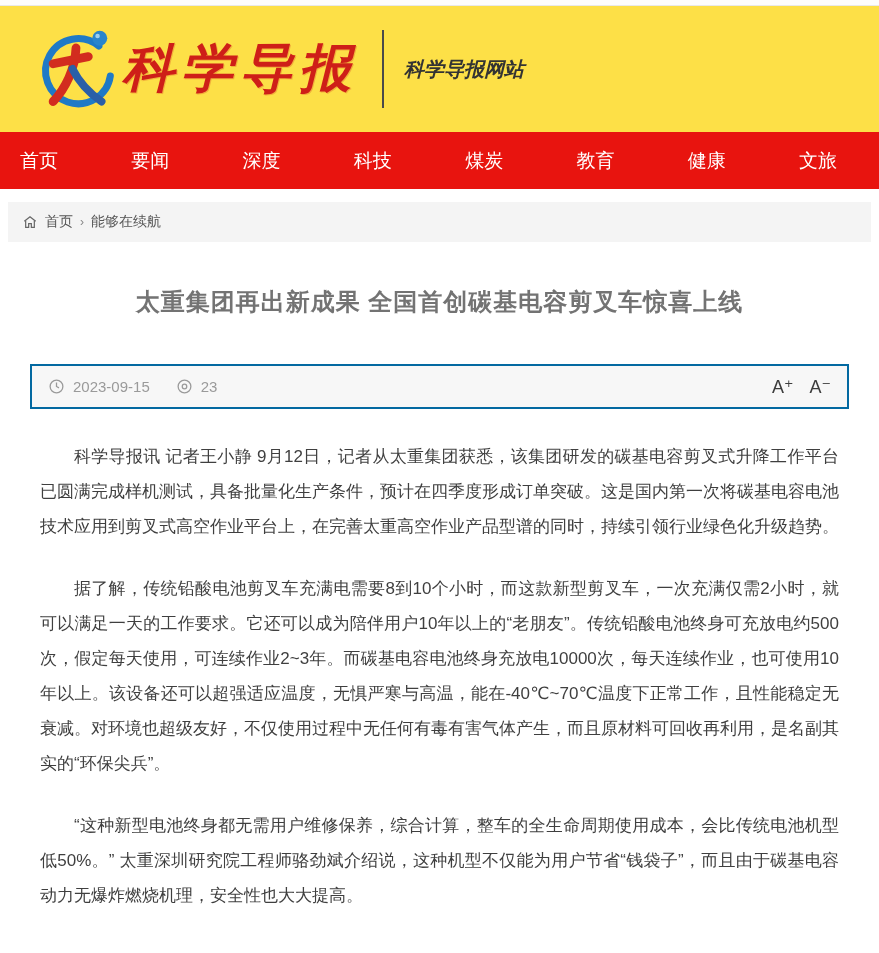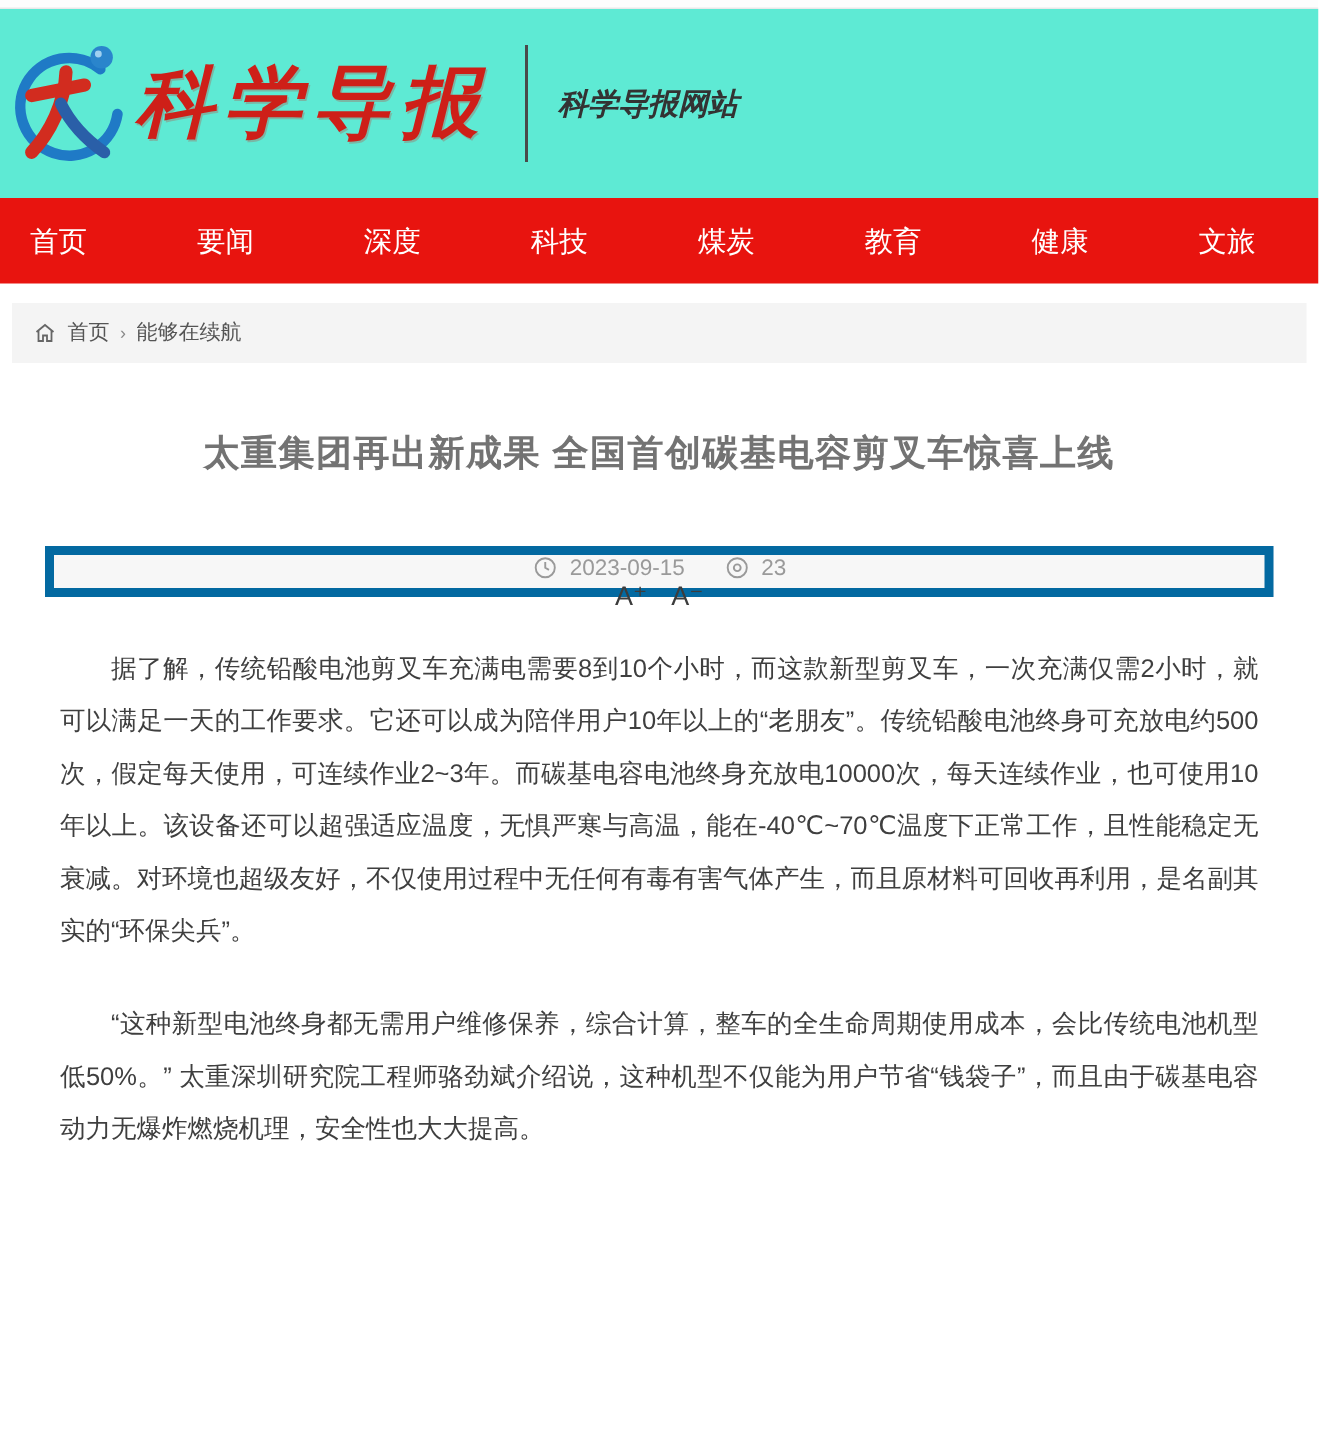--- a/index.html
+++ b/index.html
@@ -5,21 +5,21 @@
   * { margin:0; padding:0; box-sizing:border-box; }
   html,body { background:#fff; }
   body {
     width:879px; min-height:953px; margin:0 auto;
     font-family:"Liberation Sans","DejaVu Sans",sans-serif;
     overflow-x:hidden;
   }
   .topline { height:6px; border-bottom:1px solid #e9e9e9; background:#fdfdfd; }
 
   
-  .site-header { display:flex; align-items:center; height:126px; padding-left:0; background:#5eead4; }
+  .site-header { display:flex; align-items:center; height:126px; padding-left:32px; background:#fde047; }
   .logo { display:flex; align-items:center; cursor:pointer; }
   .emblem { width:88px; height:88px; flex:0 0 auto; }
   .logo-text {
     font-family:"Liberation Serif","DejaVu Serif",serif;
     font-weight:bold; font-style:italic;
     font-size:52px; color:#ce1f18; letter-spacing:7px; margin-left:2px;
     text-shadow:1px 1px 0 rgba(206,31,24,.25);
     white-space:nowrap;
   }
   .header-divider { width:2px; height:78px; background:#4a4a4a; margin:0 20px 0 24px; }
@@ -43,22 +43,22 @@
   .breadcrumb a { color:#555; text-decoration:none; cursor:pointer; }
   .breadcrumb .sep { color:#888; font-size:12px; }
   .home-icon { width:16px; height:16px; }
 
   
   .article-title {
     text-align:center; font-size:24px; font-weight:bold; color:#737373;
     margin:44px 60px 46px; letter-spacing:1px;
   }
   .meta-bar {
-    margin:0 30px; height:34px; background:#f7f7f7; border:6px solid #0369a1;
-    display:flex; align-items:center; justify-content:space-between; padding:0 16px;flex-direction:column;
+    margin:0 30px; height:45px; background:#f7f7f7; border:2px solid #0369a1;
+    display:flex; align-items:center; justify-content:space-between; padding:0 16px;
   }
   .meta-left { display:flex; align-items:center; gap:8px; color:#9a9a9a; font-size:15px; }
   .meta-left .gap { width:10px; }
   .meta-icon { width:17px; height:17px; }
   .meta-right { display:flex; align-items:center; gap:16px; }
   .font-btn { font-size:18px; color:#3c3c3c; cursor:pointer; user-select:none; }
 
   .article-body { margin:30px 40px 0; }
   .article-body p {
     font-size:17px; line-height:35px; color:#3f3f3f;
@@ -126,17 +126,18 @@
       </svg>
       <span>23</span>
     </div>
     <div class="meta-right">
       <span class="font-btn">A⁺</span>
       <span class="font-btn">A⁻</span>
     </div>
   </div>
 
   <div class="article-body">
+    <p>科学导报讯 记者王小静  9月12日，记者从太重集团获悉，该集团研发的碳基电容剪叉式升降工作平台已圆满完成样机测试，具备批量化生产条件，预计在四季度形成订单突破。这是国内第一次将碳基电容电池技术应用到剪叉式高空作业平台上，在完善太重高空作业产品型谱的同时，持续引领行业绿色化升级趋势。</p>
     <p>据了解，传统铅酸电池剪叉车充满电需要8到10个小时，而这款新型剪叉车，一次充满仅需2小时，就可以满足一天的工作要求。它还可以成为陪伴用户10年以上的“老朋友”。传统铅酸电池终身可充放电约500次，假定每天使用，可连续作业2~3年。而碳基电容电池终身充放电10000次，每天连续作业，也可使用10年以上。该设备还可以超强适应温度，无惧严寒与高温，能在-40℃~70℃温度下正常工作，且性能稳定无衰减。对环境也超级友好，不仅使用过程中无任何有毒有害气体产生，而且原材料可回收再利用，是名副其实的“环保尖兵”。</p>
     <p>“这种新型电池终身都无需用户维修保养，综合计算，整车的全生命周期使用成本，会比传统电池机型低50%。” 太重深圳研究院工程师骆劲斌介绍说，这种机型不仅能为用户节省“钱袋子”，而且由于碳基电容动力无爆炸燃烧机理，安全性也大大提高。</p>
 
   </div>
 </main>
 
 </body></html>

